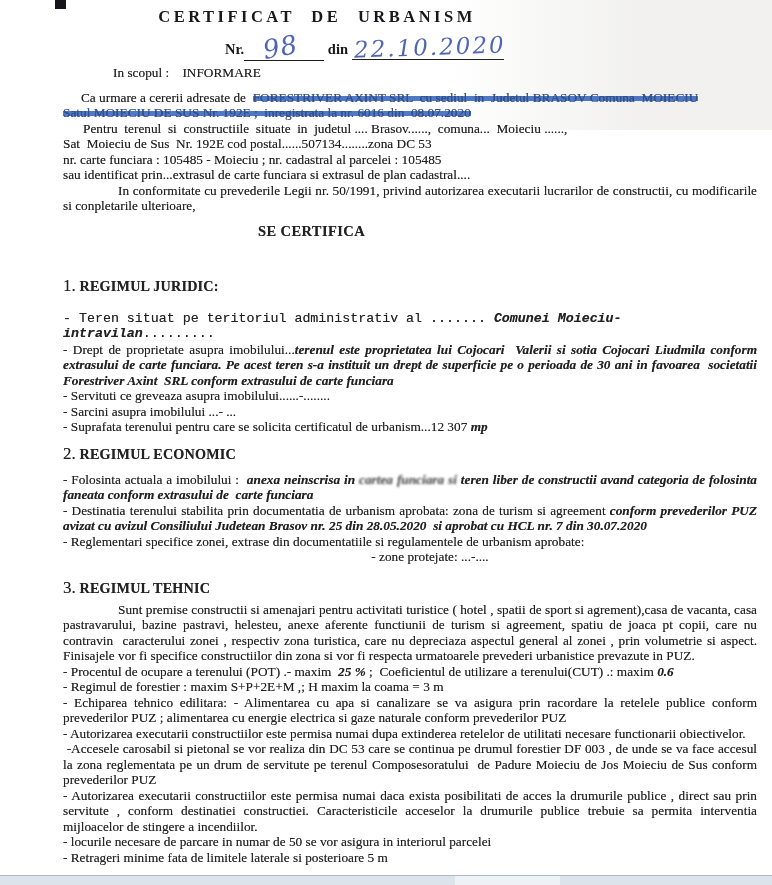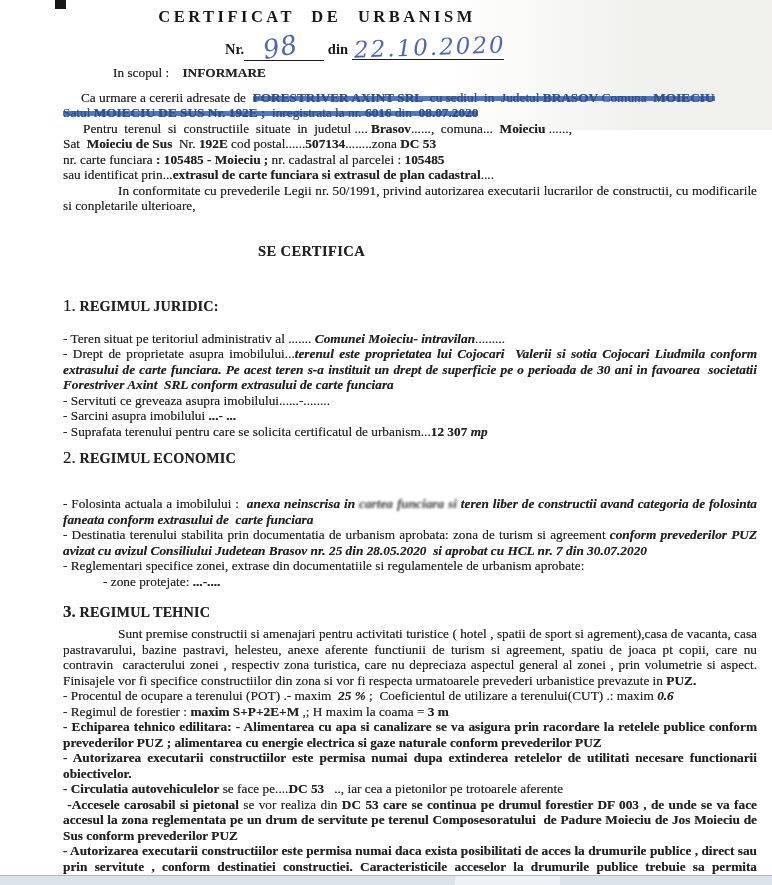--- a/index.html
+++ b/index.html
@@ -34,29 +34,29 @@
   .hand-date{font-size:23px;transform:translate(2px,1px) rotate(-2deg);letter-spacing:2px;}
 
   .doc{position:absolute;left:63px;top:52px;width:694px;color:#222;}
   .ln{
     font-size:13.3px;line-height:15.5px;min-height:15.5px;
     white-space:pre-wrap;text-shadow:0 0 0.4px rgba(20,20,20,.5);
   }
   .j{text-align:justify;text-align-last:left;}
   .ind18{text-indent:18px;}
   .ind20{text-indent:20px;}
-  .ind40{text-indent:40px;}
+  .ind40{text-indent:40px;text-align:center;}
   .ind50{text-indent:50px;}
   .ind55{text-indent:55px;}
   .h{font-size:15px;line-height:20px;}
   .cert{font-weight:700;font-size:14.5px;letter-spacing:.4px;padding-left:195px;line-height:18px;}
-  .g6{margin-top:9px;}  .g8{margin-top:4px;}  .g12{margin-top:28px;}
-  .g13{margin-top:13px;} .g15{margin-top:15px;} .g19{margin-top:9px;}
+  .g6{margin-top:9px;}  .g8{margin-top:4px;}  .g12{margin-top:8px;}
+  .g13{margin-top:13px;} .g15{margin-top:15px;font-family:Liberation Mono, monospace;} .g19{margin-top:9px;}
   .g21{margin-top:36px;}
-  .sg-b{font-weight:700;}
+  .sg-b{font-weight:400;}
   .sg-bi{font-weight:700;font-style:italic;}
   .sg-hb{font-weight:700;font-size:14.2px;letter-spacing:.2px;}
   .sg-num{font-size:17px;}
   .sg-blur{filter:blur(1.1px);opacity:.8;}
   .sg-s{
     color:#33508f;
     background-image:linear-gradient(to bottom, transparent 38%, rgba(40,92,186,0.82) 38%, rgba(40,92,186,0.82) 72%, transparent 72%);
   }
 </style>
 </head>
@@ -91,21 +91,20 @@
       <div class="ln g12 j"><span>- Folosinta actuala a imobilului :  </span><span class="sg-bi">anexa neinscrisa in </span><span class="sg-bi sg-blur">cartea funciara si</span><span class="sg-bi"> teren liber de constructii avand categoria de folosinta faneata conform extrasului de  carte funciara</span></div>
       <div class="ln j"><span>- Destinatia terenului stabilita prin documentatia de urbanism aprobata: zona de turism si agreement </span><span class="sg-bi">conform prevederilor PUZ avizat cu avizul Consiliului Judetean Brasov nr. 25 din 28.05.2020  si aprobat cu HCL nr. 7 din 30.07.2020</span></div>
       <div class="ln "><span>- Reglementari specifice zonei, extrase din documentatiile si regulamentele de urbanism aprobate:</span></div>
       <div class="ln ind40"><span>- zone protejate: </span><span class="sg-b">...-....</span></div>
       <div class="ln h g13"><span class="sg-num sg-b">3.</span><span class="sg-hb"> REGIMUL TEHNIC</span></div>
       <div class="ln g8 ind55 j"><span>Sunt premise constructii si amenajari pentru activitati turistice ( hotel , spatii de sport si agrement),casa de vacanta, casa pastravarului, bazine pastravi, helesteu, anexe aferente functiunii de turism si agreement, spatiu de joaca pt copii, care nu contravin  caracterului zonei , respectiv zona turistica, care nu depreciaza aspectul general al zonei , prin volumetrie si aspect. Finisajele vor fi specifice constructiilor din zona si vor fi respecta urmatoarele prevederi urbanistice prevazute in </span><span class="sg-b">PUZ.</span></div>
       <div class="ln "><span>- Procentul de ocupare a terenului (POT) .- maxim  </span><span class="sg-bi">25 %</span><span> ;  Coeficientul de utilizare a terenului(CUT) .: maxim </span><span class="sg-bi">0.6</span></div>
       <div class="ln "><span>- Regimul de forestier : </span><span class="sg-b">maxim S+P+2E+M</span><span> ,; H maxim la coama = </span><span class="sg-b">3 m</span></div>
       <div class="ln j"><span class="sg-b">- Echiparea tehnico edilitara: - Alimentarea cu apa si canalizare se va asigura prin racordare la retelele publice conform prevederilor PUZ ; alimentarea cu energie electrica si gaze naturale conform prevederilor PUZ</span></div>
       <div class="ln j"><span class="sg-b">- Autorizarea executarii constructiilor este permisa numai dupa extinderea retelelor de utilitati necesare functionarii obiectivelor.</span></div>
-      <div class="ln "><span class="sg-b">- Circulatia autovehiculelor</span><span> se face pe....</span><span class="sg-b">DC 53</span><span>   .., iar cea a pietonilor pe trotoarele aferente</span></div>
       <div class="ln j"><span class="sg-b"> -Accesele carosabil si pietonal</span><span> se vor realiza din </span><span class="sg-b">DC 53 care se continua pe drumul forestier DF 003 , de unde se va face accesul la zona reglementata pe un drum de servitute pe terenul Composesoratului  de Padure Moieciu de Jos Moieciu de Sus conform prevederilor PUZ</span></div>
       <div class="ln j"><span class="sg-b">- Autorizarea executarii constructiilor este permisa numai daca exista posibilitati de acces la drumurile publice , direct sau prin servitute , conform destinatiei constructiei. Caracteristicile acceselor la drumurile publice trebuie sa permita interventia mijloacelor de stingere a incendiilor.</span></div>
       <div class="ln "><span class="sg-b">- locurile necesare de parcare in numar de 50 se vor asigura in interiorul parcelei</span></div>
       <div class="ln "><span class="sg-b">- Retrageri minime fata de limitele laterale si posterioare 5 m</span></div>
     </div>
 
   <div class="bottom-strip">
     <div class="lighter"></div>
   </div>
 

